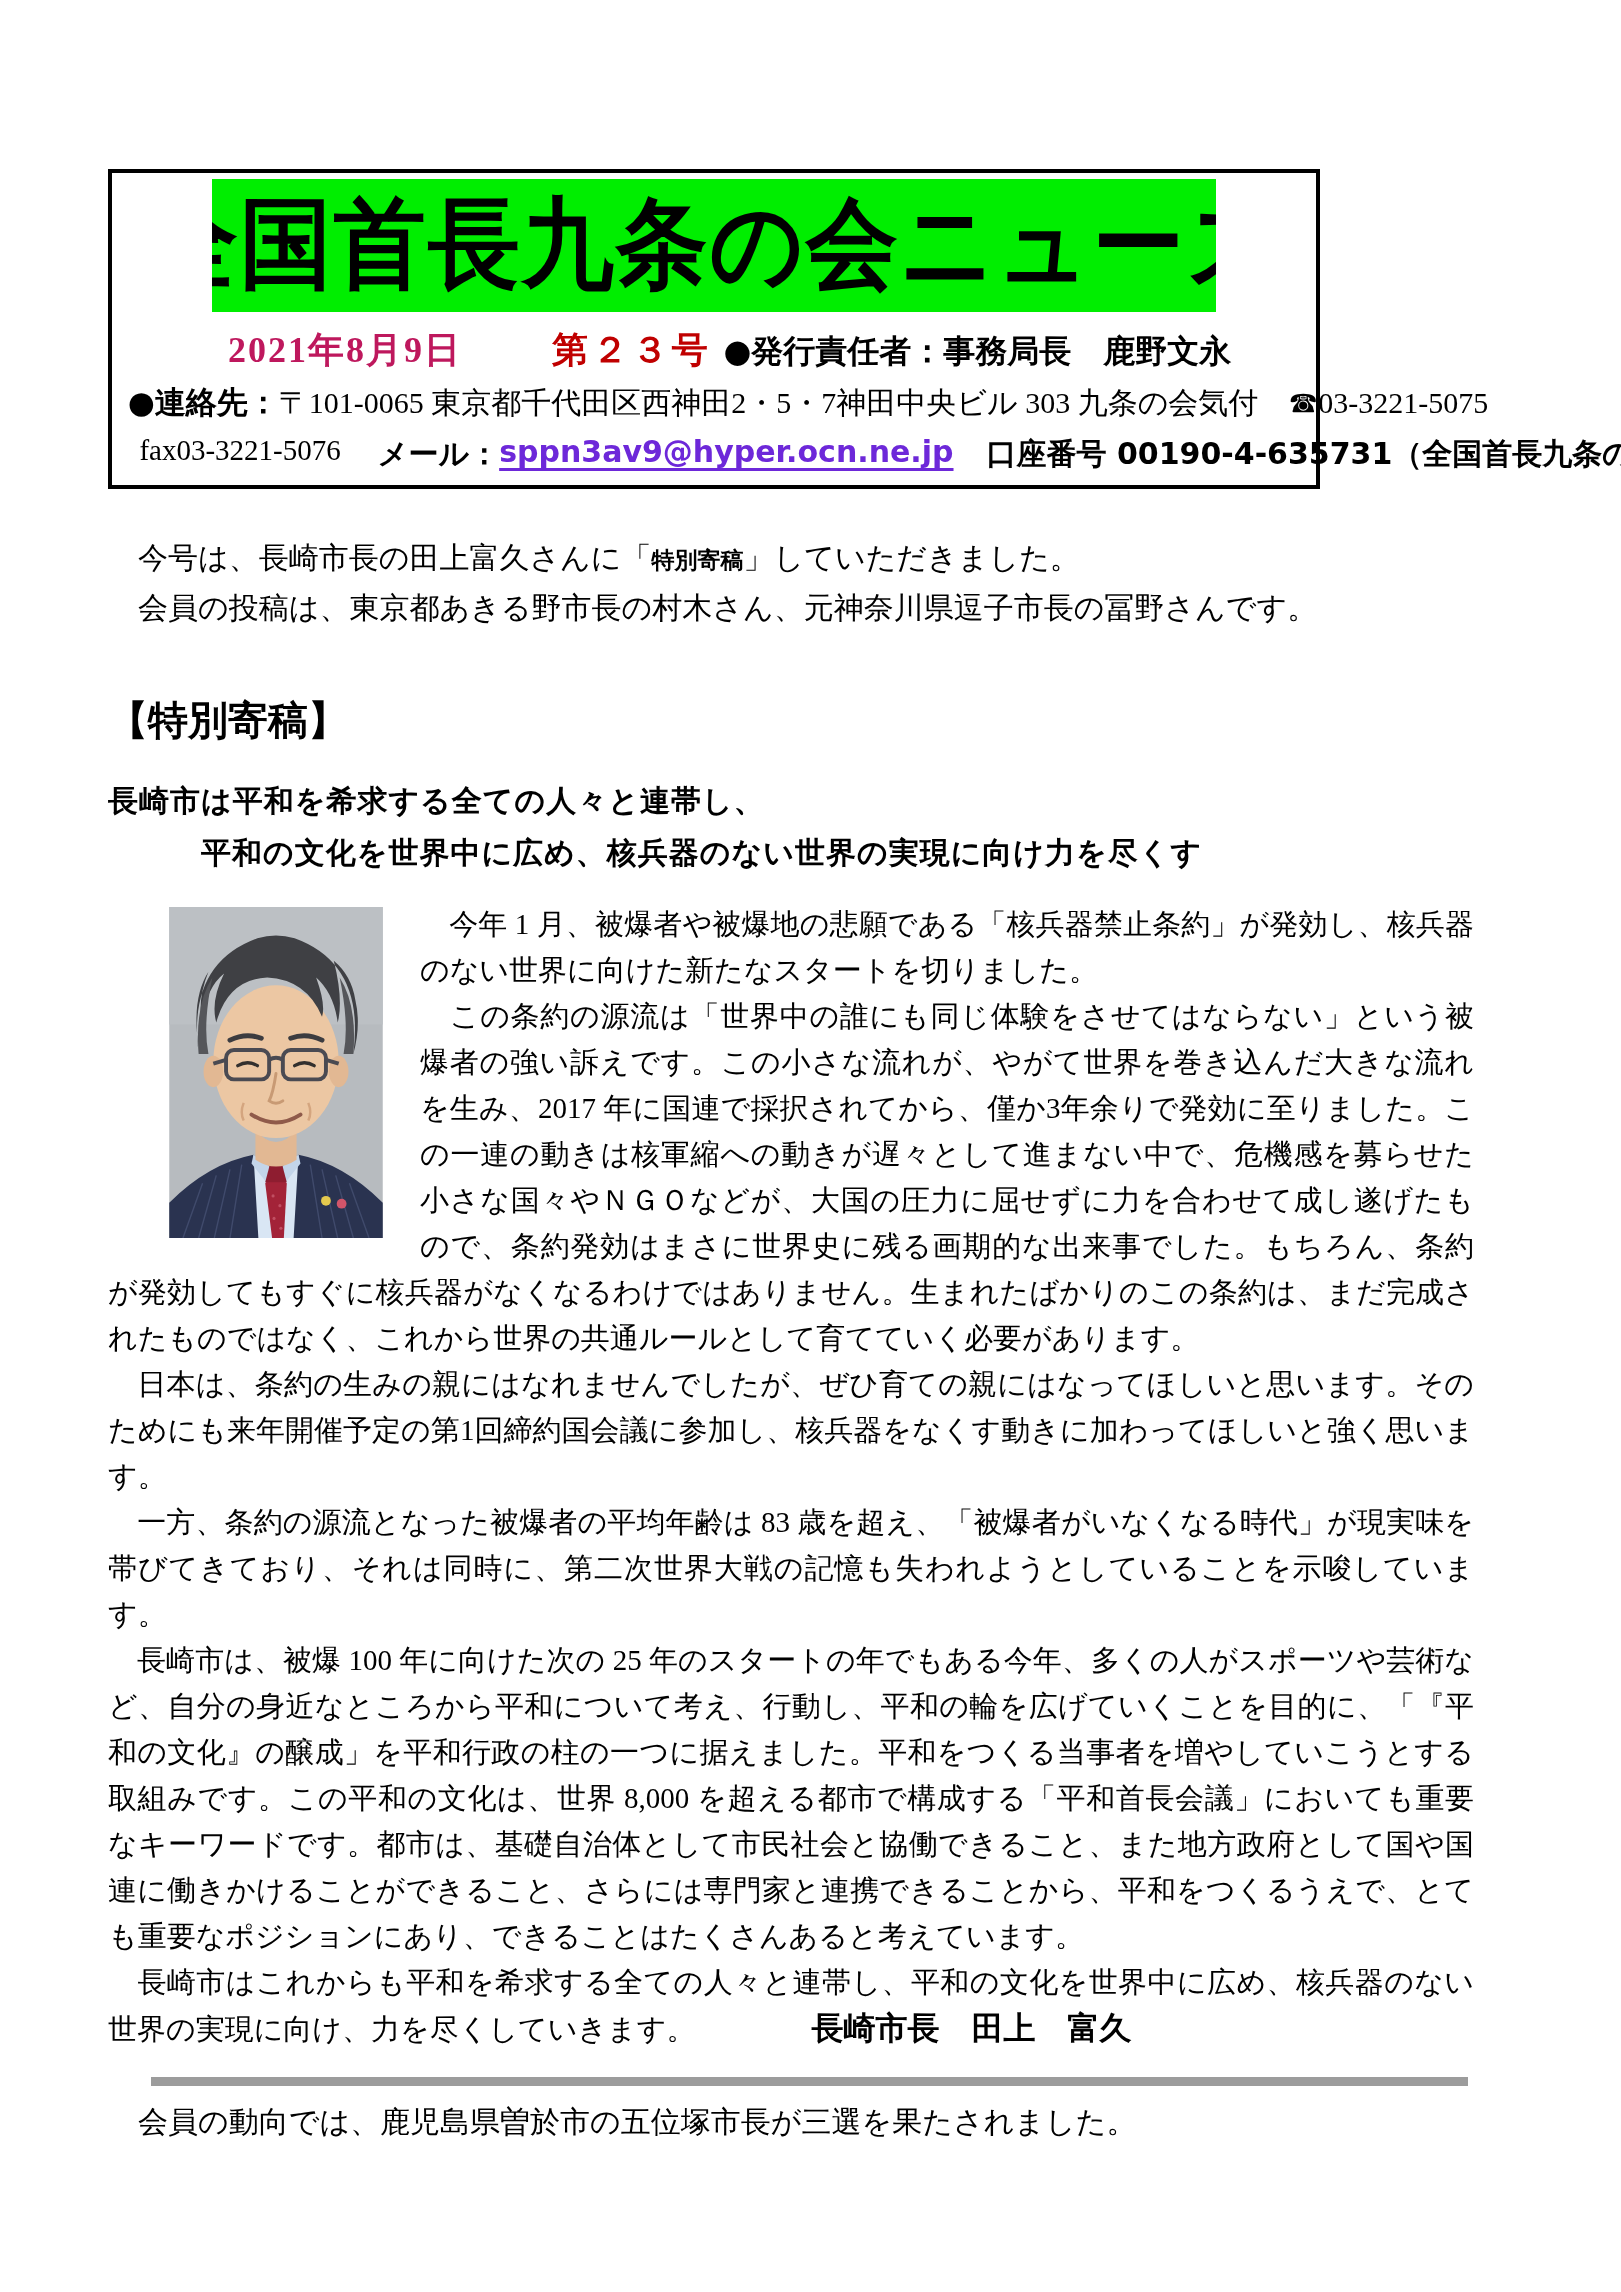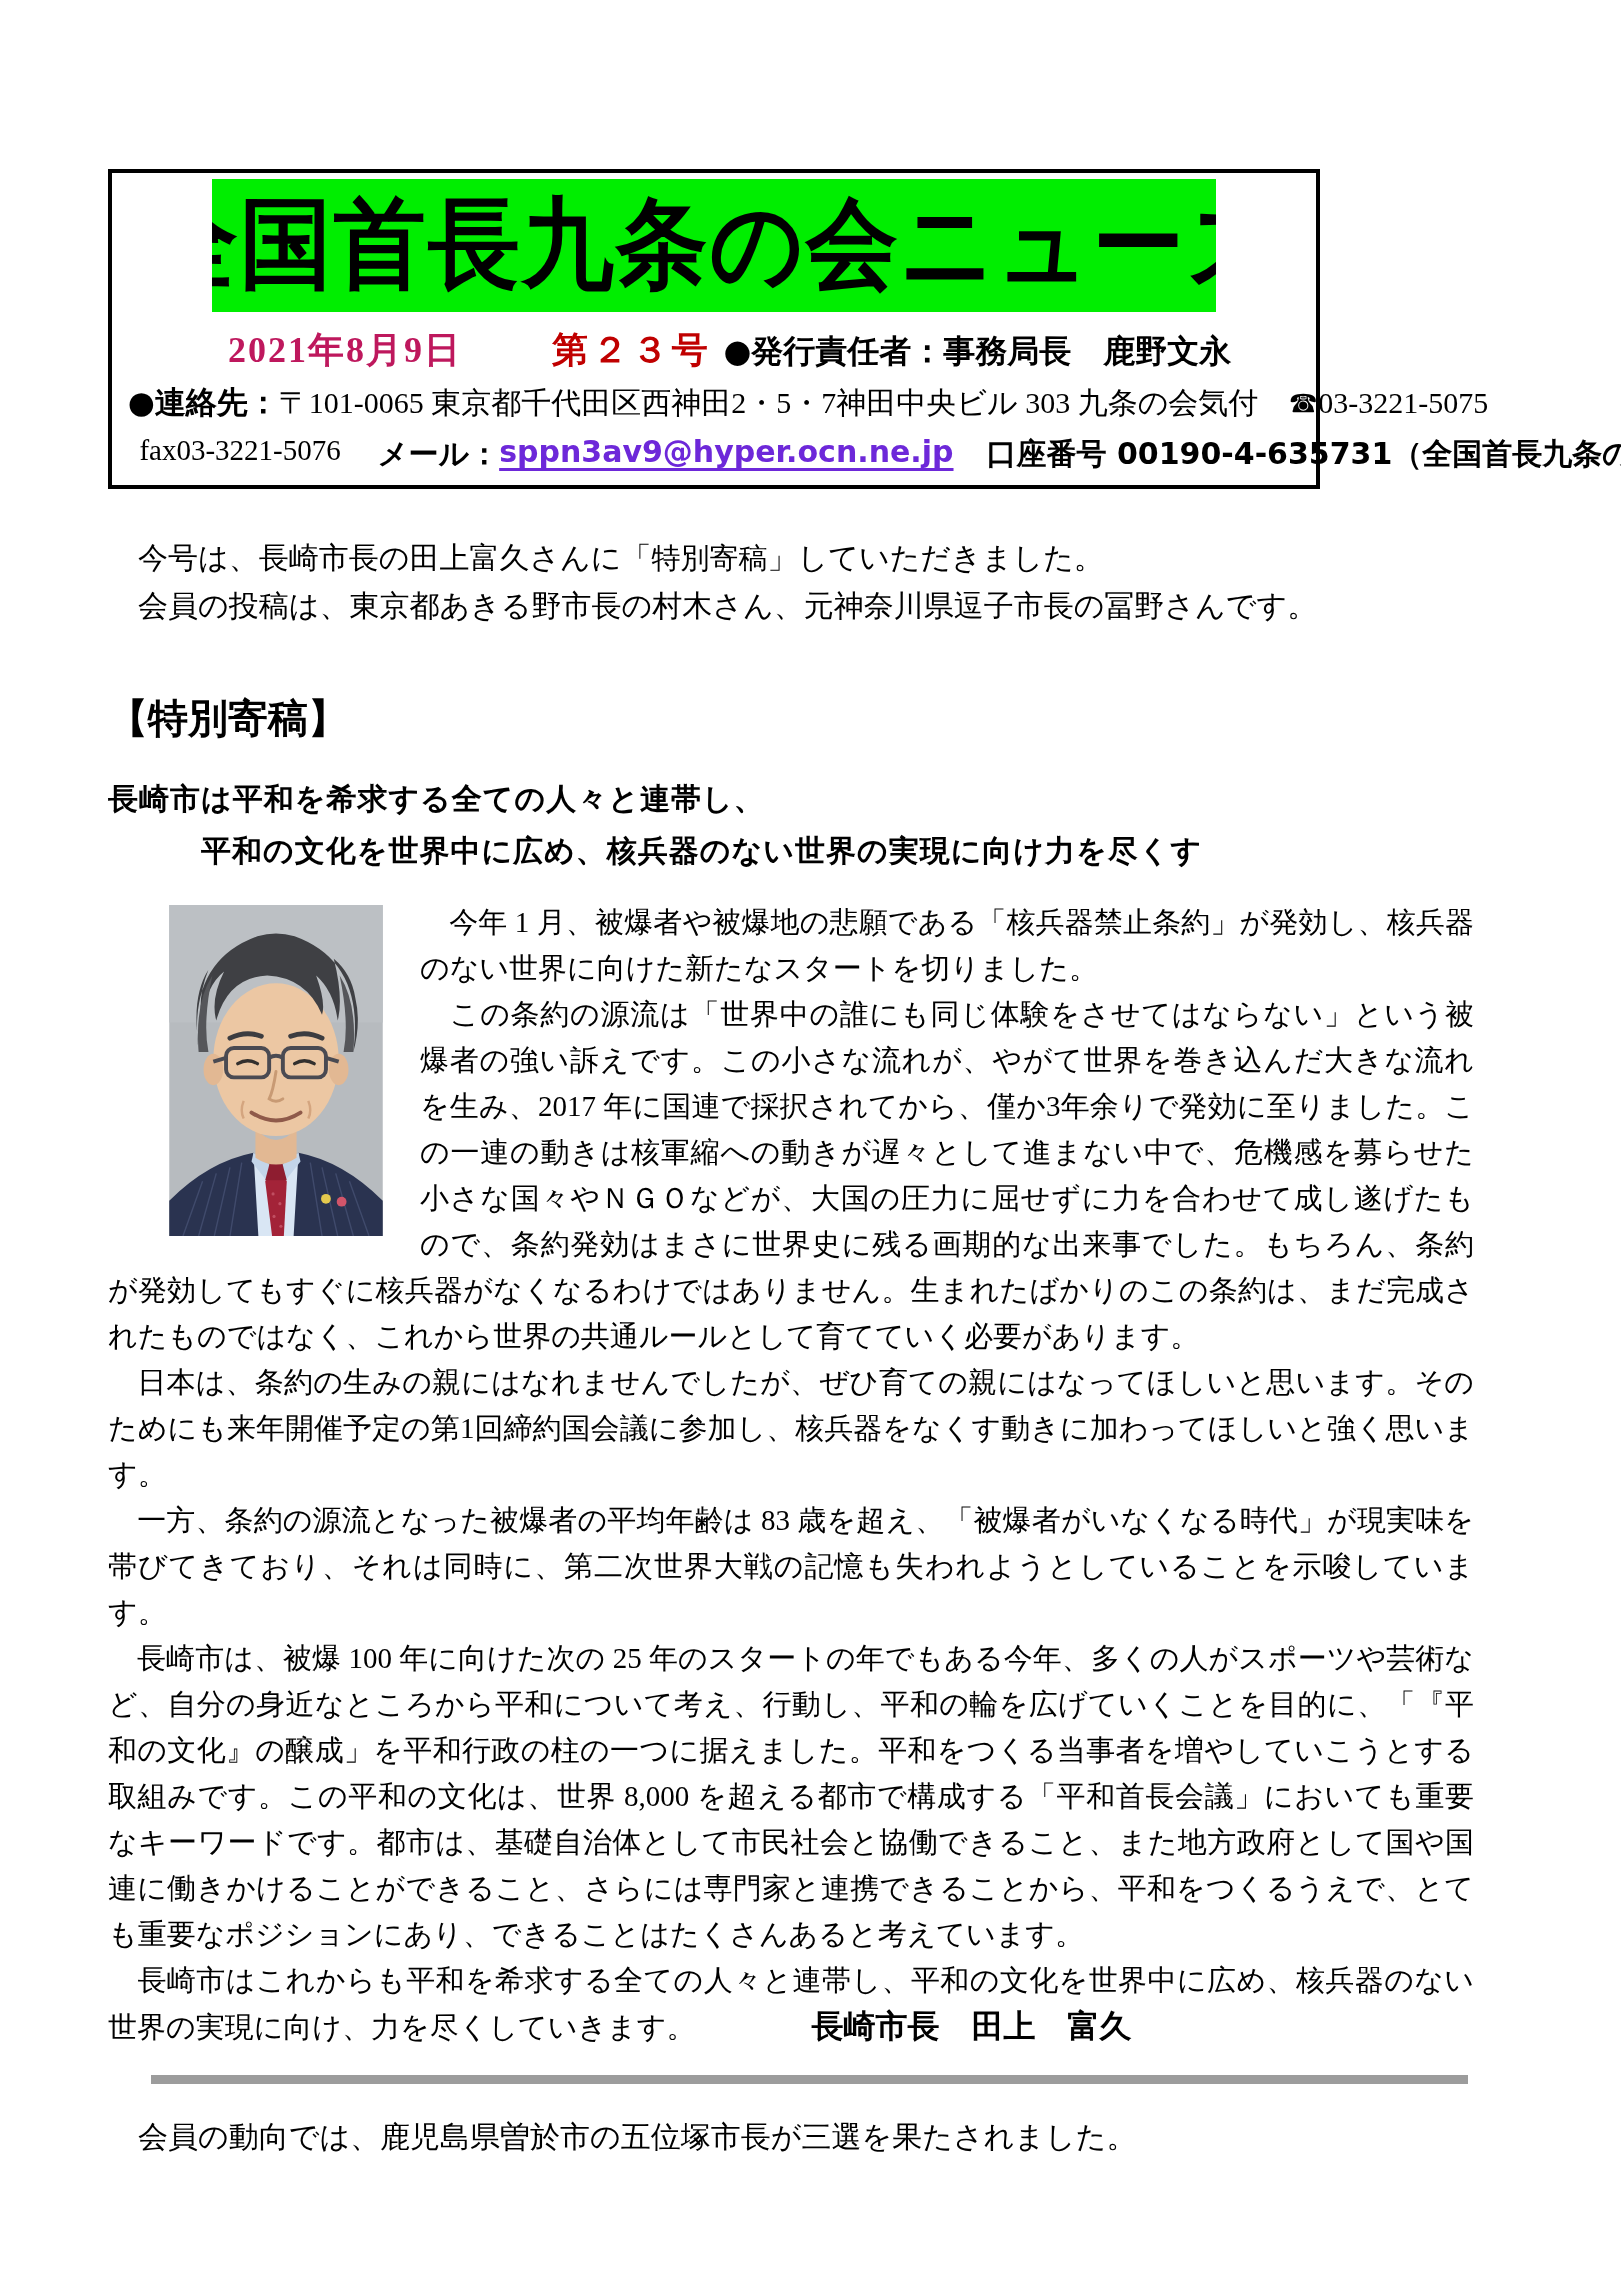--- a/index.html
+++ b/index.html
@@ -85,21 +85,21 @@
     font-size: 30px;
     color: #6d28d9;
     text-decoration: underline;
     text-underline-offset: 5.9px;
   }
   .account { font-weight: bold; font-size: 30px; margin-left: 33px; }
 
   
   .intro { margin-top: 45px; font-size: 30px; line-height: 48px; }
   .intro p { margin: 0; }
-  .intro .bold-inline { font-weight: normal; font-family: "DejaVu Sans", "Liberation Sans", sans-serif; font-size: 29px; }
+  .intro .bold-inline { font-weight: bold; font-family: "DejaVu Sans", "Liberation Sans", sans-serif; font-size: 23px; }
 
   
   .section-label {
     margin-top: 61px;
     font-weight: bold;
     font-size: 40px;
   }
   .headline {
     margin-top: 27.4px;
     font-weight: bold;
@@ -131,21 +131,21 @@
   }
 
   
   .divider {
     clear: both;
     margin: 25.5px 5.9px 0 43px;
     height: 8.8px;
     background: #9c9c9c;
   }
   .member-news {
-    margin-top: 29px;
+    margin-top: 12px;
     font-size: 30px;
     line-height: 48px;
   }
 </style>
 </head>
 <body>
 
 <div class="page">
 
   <div class="header-box">

